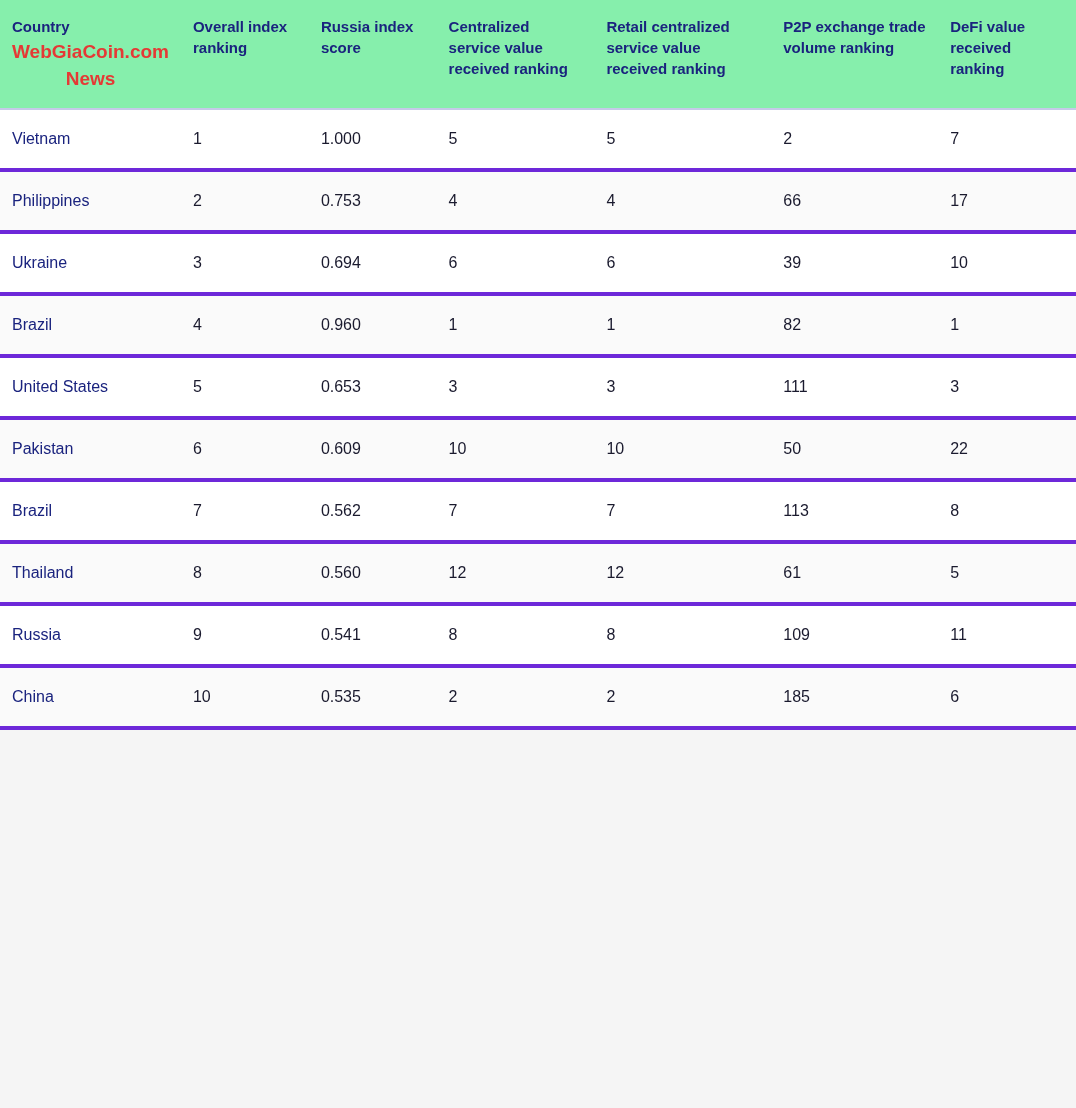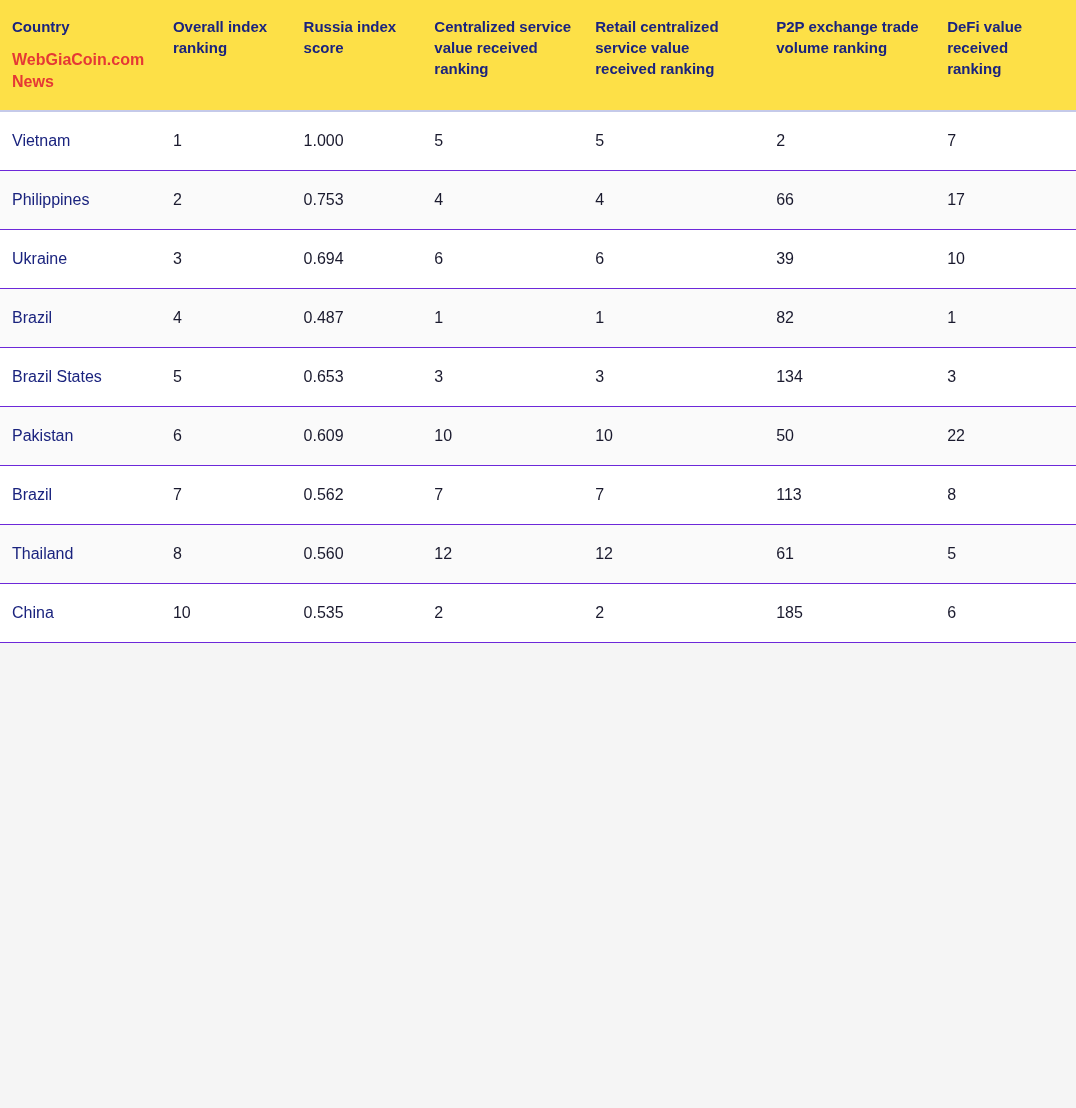--- a/index.html
+++ b/index.html
@@ -20,48 +20,49 @@
       overflow-x: auto;
     }
 
     table {
       width: 100%;
       border-collapse: collapse;
       background: #fff;
     }
 
     thead tr {
-      background-color: #fde047;
+      background-color: #86efac;
     }
 
     thead th {
       padding: 16px 12px;
       text-align: left;
       vertical-align: top;
       font-size: 15px;
       font-weight: 700;
       color: #1a237e;
       line-height: 1.4;
       border-bottom: 2px solid #c5cae9;
     }
 
     thead th:first-child {
       position: relative;
     }
 
     .watermark {
       color: #e53935;
       font-weight: 700;
-      font-size: 16px;
+      font-size: 19px;
       display: block;
-      margin-top: 12px;
+      margin-top: 2px;
+      text-align: center;
     }
 
     tbody tr {
-      border-bottom: 1px solid #6d28d9;
+      border-bottom: 4px solid #6d28d9;
       border-radius: 13px;
     }
 
     tbody tr:nth-child(odd) {
       background-color: #ffffff;
     }
 
     tbody tr:nth-child(even) {
       background-color: #fafafa;
     }
@@ -138,33 +139,33 @@
           <td>3</td>
           <td>0.694</td>
           <td>6</td>
           <td>6</td>
           <td>39</td>
           <td>10</td>
         </tr>
         <tr>
           <td>Brazil</td>
           <td>4</td>
-          <td>0.487</td>
+          <td>0.960</td>
           <td>1</td>
           <td>1</td>
           <td>82</td>
           <td>1</td>
         </tr>
         <tr>
-          <td>Brazil States</td>
+          <td>United States</td>
           <td>5</td>
           <td>0.653</td>
           <td>3</td>
           <td>3</td>
-          <td>134</td>
+          <td>111</td>
           <td>3</td>
         </tr>
         <tr>
           <td>Pakistan</td>
           <td>6</td>
           <td>0.609</td>
           <td>10</td>
           <td>10</td>
           <td>50</td>
           <td>22</td>
@@ -181,20 +182,29 @@
         <tr>
           <td>Thailand</td>
           <td>8</td>
           <td>0.560</td>
           <td>12</td>
           <td>12</td>
           <td>61</td>
           <td>5</td>
         </tr>
         <tr>
+          <td>Russia</td>
+          <td>9</td>
+          <td>0.541</td>
+          <td>8</td>
+          <td>8</td>
+          <td>109</td>
+          <td>11</td>
+        </tr>
+        <tr>
           <td>China</td>
           <td>10</td>
           <td>0.535</td>
           <td>2</td>
           <td>2</td>
           <td>185</td>
           <td>6</td>
         </tr>
       </tbody>
   </table>

